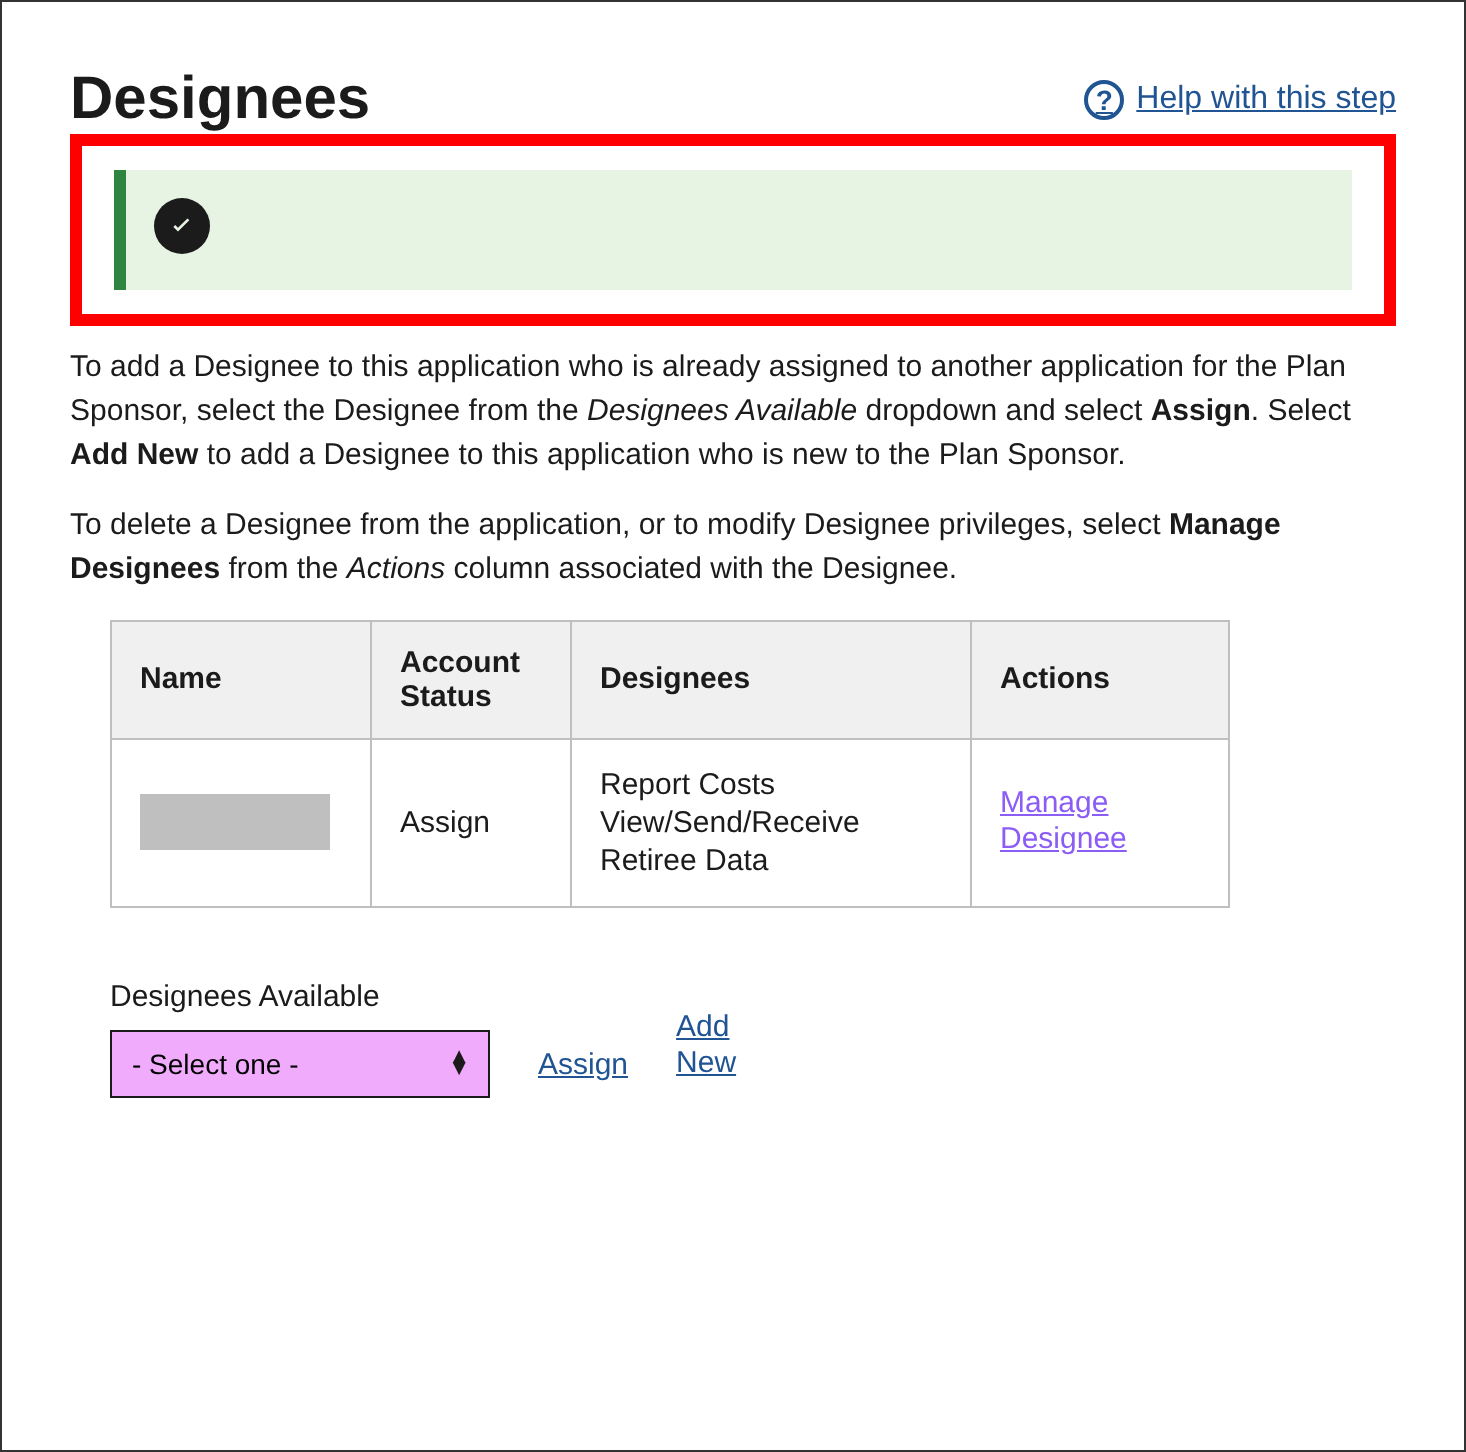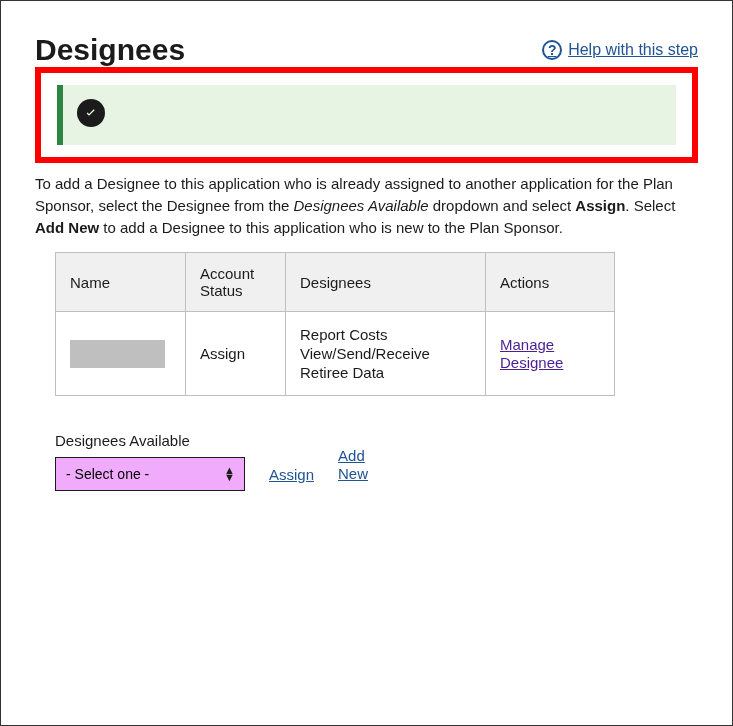--- a/index.html
+++ b/index.html
@@ -116,35 +116,35 @@
     }
     .data-table th, .data-table td {
       border: 1px solid #bfbfbf;
       padding: 12px 14px;
       text-align: left;
       font-size: 15px;
       vertical-align: middle;
     }
     .data-table th {
       background: #f0f0f0;
-      font-weight: 400;
+      font-weight: 700;
       margin-top: 28px;
     }
     .data-table th.col-name { width: 130px; }
     .data-table th.col-status { width: 100px; }
     .data-table th.col-priv { width: 200px; }
     .cell-name-redacted {
       width: 95px;
       height: 28px;
       background: #bfbfbf;
       display: block;
     }
     .priv-line { display: block; margin: 2px 0; }
     .action-link {
-      color: #4c1d95;
+      color: #8b5cf6;
       text-decoration: underline;
       font-size: 15px;
       display: inline-block;
       line-height: 1.2;
     }
     .assign-row {
       display: flex;
       align-items: center;
       gap: 24px;
       margin: 36px 0 0 20px;
@@ -217,20 +217,23 @@
             <path d="M9 16.2l-3.5-3.5 1.4-1.4L9 13.4l7.1-7.1 1.4 1.4z"></path>
           </svg>
       </div>
     </div>
   </div>
 
   <p class="intro-para">
     <span>To add a Designee to this application who is already assigned to another application for the Plan Sponsor, select the Designee from the </span><em>Designees Available</em><span> dropdown and select </span><strong>Assign</strong><span>. Select </span><strong>Add New</strong><span> to add a Designee to this application who is new to the Plan Sponsor.</span>
   </p>
 
+  <p class="intro-para">
+    <span>To delete a Designee from the application, or to modify Designee privileges, select </span><strong>Manage Designees</strong><span> from the </span><em>Actions</em><span> column associated with the Designee.</span>
+  </p>
 
   <table class="data-table">
     <thead>
       <tr>
         <th class="col-name">Name</th>
         <th class="col-status">Account Status</th>
         <th class="col-priv">Designees</th>
         <th>Actions</th>
       </tr>
     </thead>

